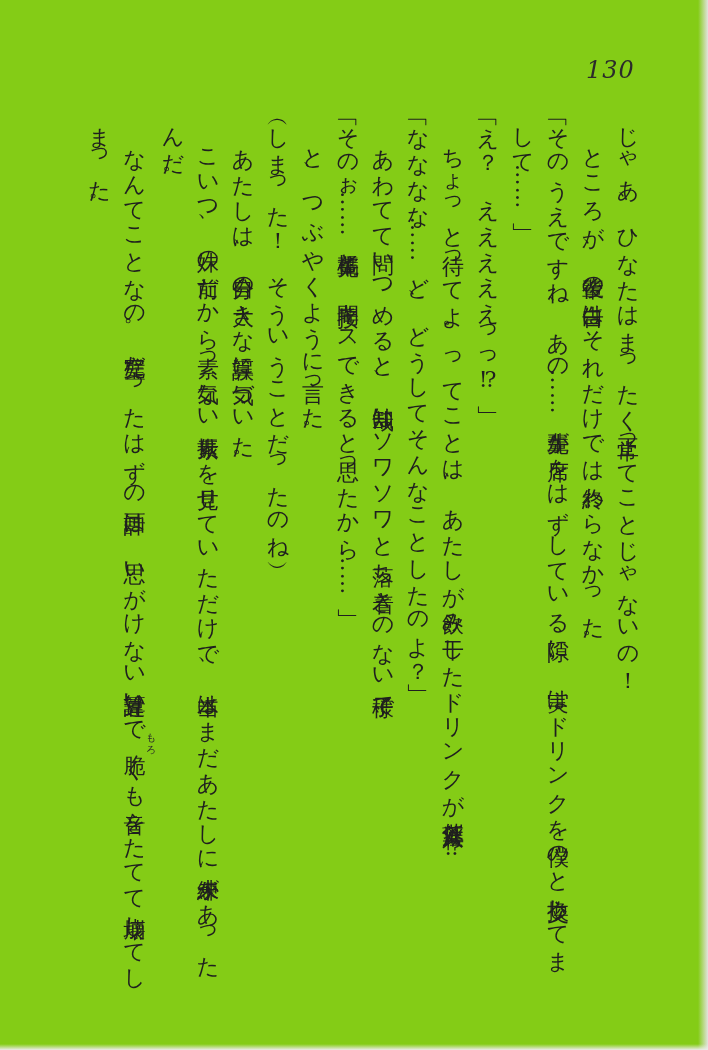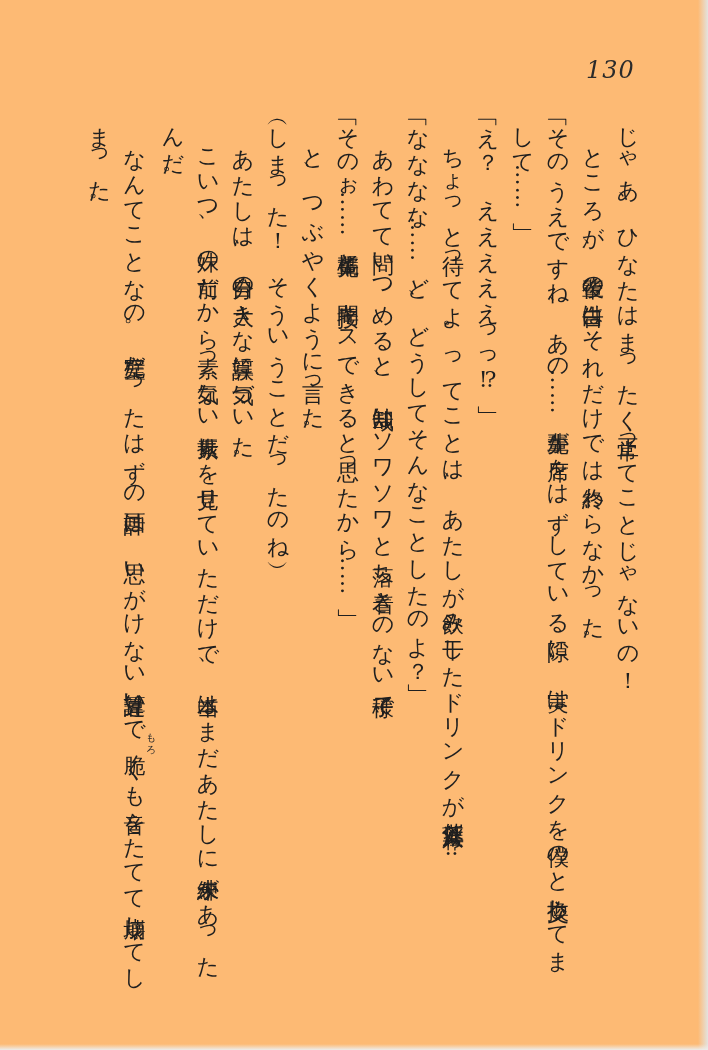--- a/index.html
+++ b/index.html
@@ -7,21 +7,21 @@
     padding: 0;
     width: 708px;
     height: 1050px;
     background: #f4f4f2;
     overflow: hidden;
   }
   .book-page {
     position: relative;
     width: 708px;
     height: 1050px;
-    background: #fdba74;
+    background: #84cc16;
     font-family: "DejaVu Serif", "Liberation Serif", serif;
     color: #222222;
   }
   
   .scan-edge-right {
     position: absolute;
     top: 0; right: 0;
     width: 10px; height: 100%;
     background: linear-gradient(to left, #e3e3e0, rgba(227,227,224,0));
     pointer-events: none;

